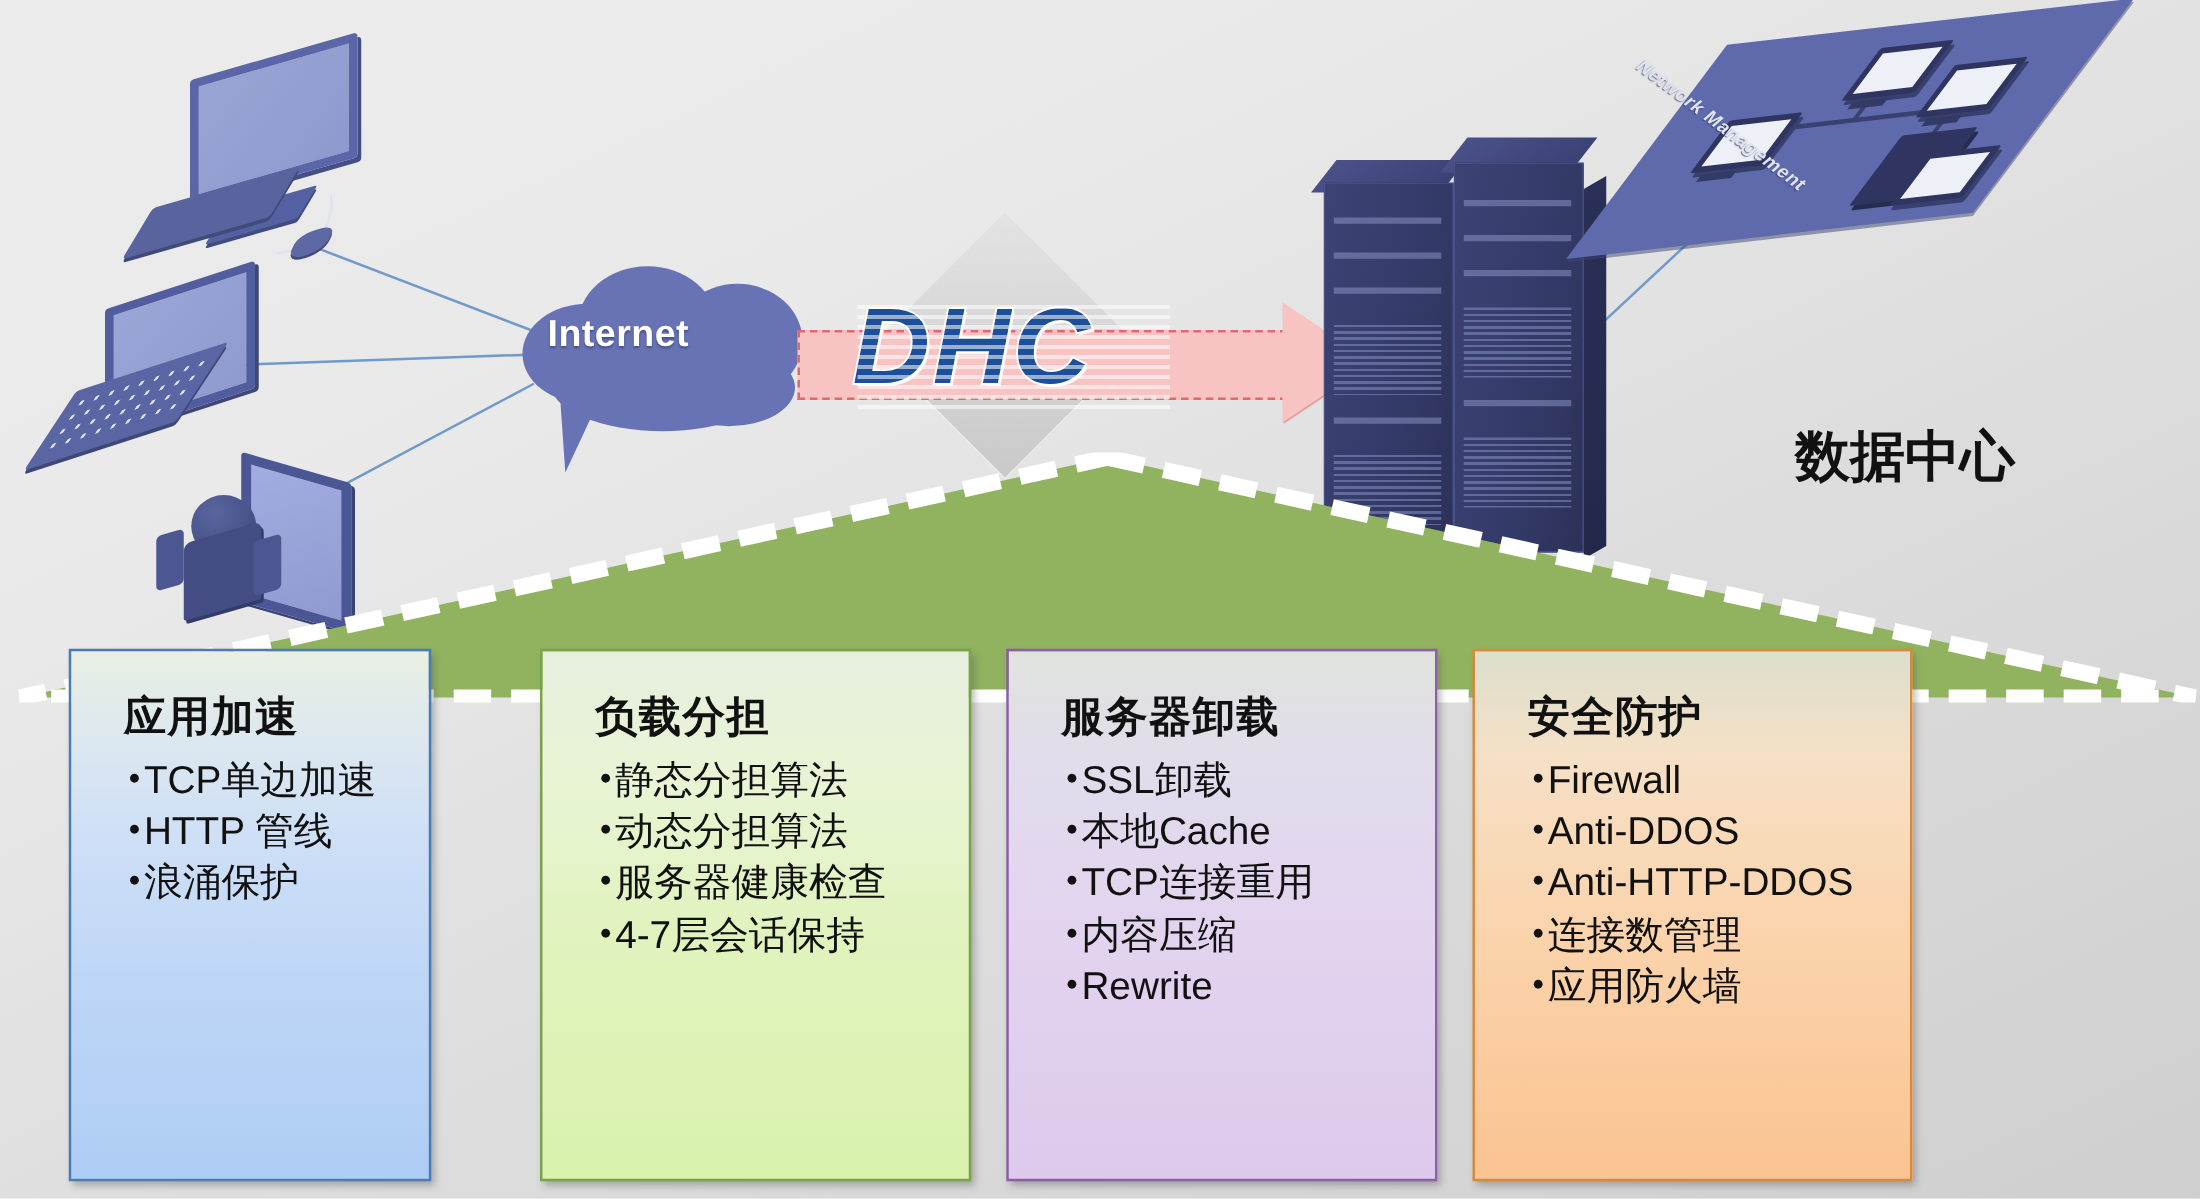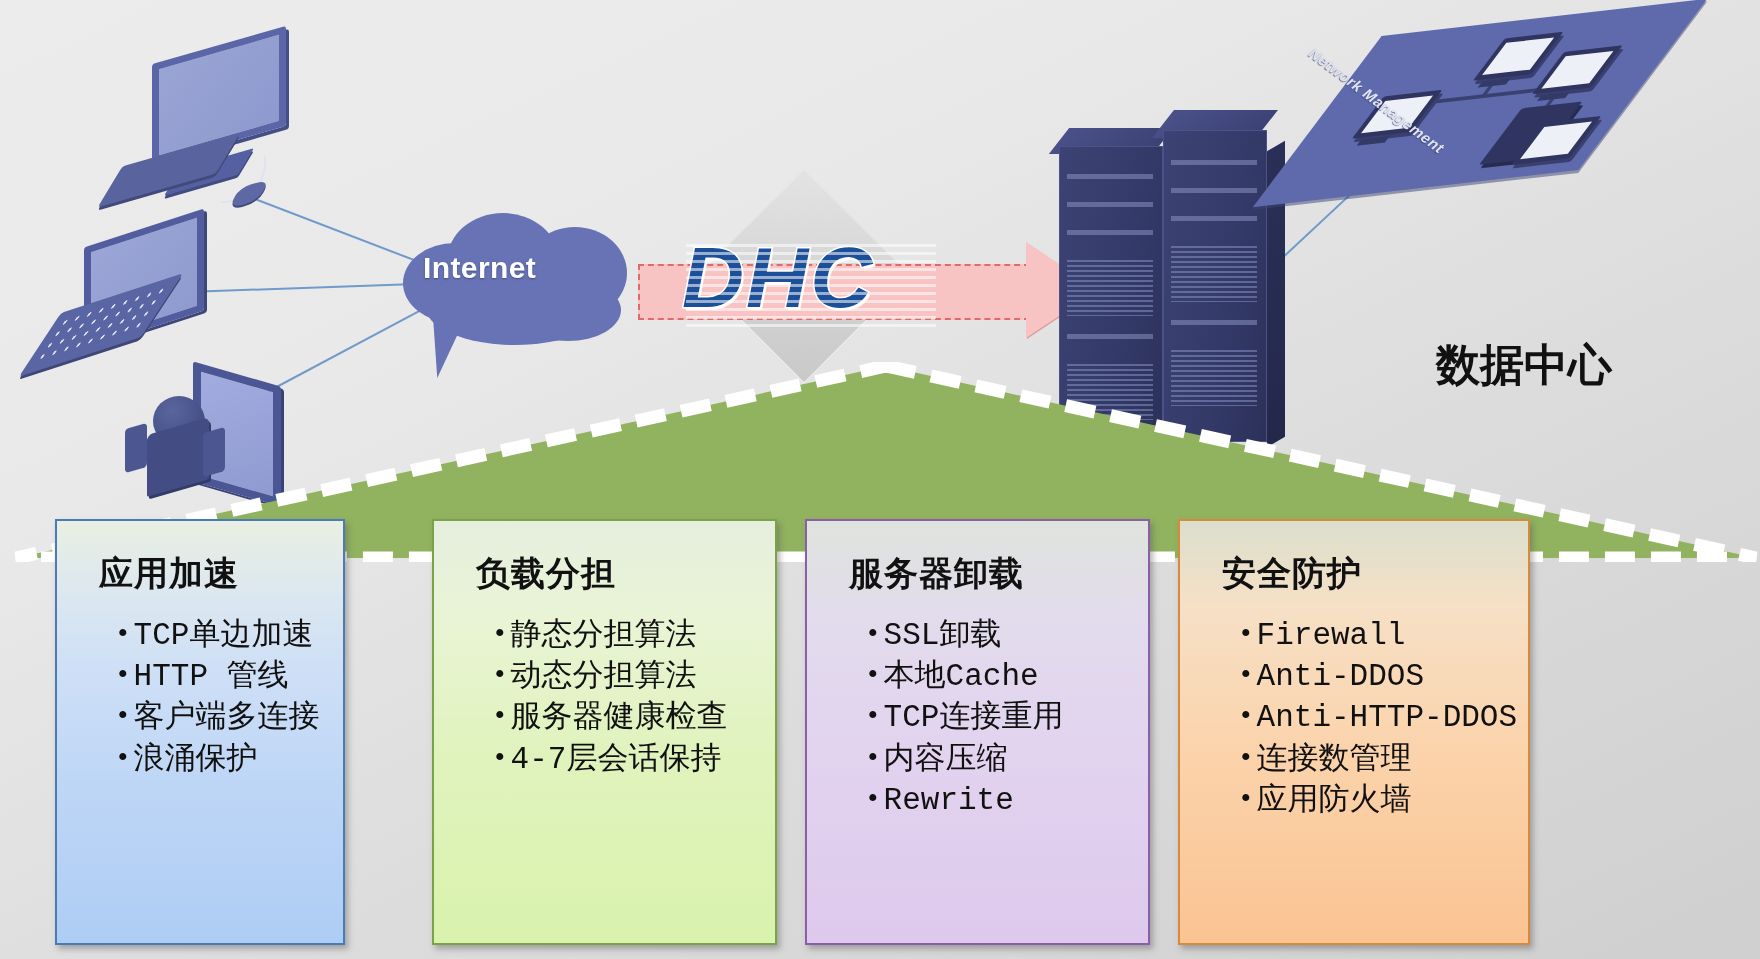--- a/index.html
+++ b/index.html
@@ -108,21 +108,21 @@
     transform:rotate(37deg) skewX(-12deg);letter-spacing:.5px;
     text-shadow:0 1px 1px rgba(40,46,86,.7);}
 
   
   #triangle{position:absolute;left:0;top:362px;width:1760px;height:200px;}
 
   
   .panel{position:absolute;top:519px;height:426px;box-sizing:border-box;
     box-shadow:3px 4px 6px rgba(90,90,90,.45);}
   .panel h3{margin:0;padding:0 0 2px 0;font-size:34px;font-weight:bold;color:#111;letter-spacing:1px;}
-  .panel ul{margin:16px;padding:0;list-style:none;font-family:Liberation Mono, monospace;}
+  .panel ul{margin:4px;padding:0;list-style:none;}
   .panel li{font-size:31px;color:#111;line-height:1.33;white-space:nowrap;}
   .panel li::before{content:"\2022";margin-right:3px;font-size:26px;position:relative;top:-3px;}
   .pinner{padding:30px 0 0 42px;}
 
   #p1{left:55px;width:290px;border:2px solid #4b7bb5;
       background:linear-gradient(to bottom,#e9efe2 0%,#dde8ef 16%,#cfe0f6 34%,#bed6f6 62%,#aecdf4 100%);}
   #p2{left:432px;width:345px;border:2px solid #7aa346;
       background:linear-gradient(to bottom,#e6eede 0%,#e9f4d6 22%,#e0f3bd 55%,#d9f2ad 100%);}
   #p3{left:805px;width:345px;border:2px solid #8a5fa8;
       background:linear-gradient(to bottom,#dfe3dc 0%,#e2dcec 22%,#e2d3ef 55%,#ddc9ec 100%);}
@@ -157,21 +157,21 @@
   </div>
 
   <div class="iso" style="left:125px;top:378px;width:140px;height:110px;">
     <div class="p-scr" style="left:68px;top:-4px;"></div>
     <div class="p-head" style="left:28px;top:18px;"></div>
     <div class="p-body" style="left:22px;top:48px;"></div>
     <div class="p-arm" style="left:0px;top:48px;"></div>
     <div class="p-arm" style="left:78px;top:52px;"></div>
   </div>
 
-  <div id="cloud" style="left:395px;top:205px;width:240px;height:160px;">
+  <div id="cloud" style="left:410px;top:205px;width:240px;height:160px;">
     <div class="lobe" style="left:8px;top:38px;width:104px;height:80px;"></div>
     <div class="lobe" style="left:52px;top:8px;width:112px;height:96px;"></div>
     <div class="lobe" style="left:128px;top:22px;width:104px;height:92px;"></div>
     <div class="lobe" style="left:30px;top:62px;width:180px;height:78px;"></div>
     <div class="lobe" style="left:120px;top:74px;width:106px;height:62px;"></div>
     <div class="tail" style="left:40px;top:108px;"></div>
     <span class="clabel" style="left:28px;top:46px;">Internet</span>
   </div>
 
   <div id="diamond" style="left:728px;top:200px;"></div>
@@ -229,21 +229,20 @@
   <svg id="triangle" viewBox="0 0 1760 200" preserveAspectRatio="none">
     <polygon points="886,4 1756,196 16,196" fill="#91b35f" stroke="#ffffff" stroke-width="13" stroke-dasharray="30 16" stroke-linecap="butt"></polygon>
   </svg>
 
   <div class="panel" id="p1">
     <div class="pinner">
       <h3>应用加速</h3>
       <ul>
         <li>TCP单边加速</li>
         <li>HTTP 管线</li>
-        <li>客户端多连接</li>
         <li>浪涌保护</li>
       </ul>
     </div>
   </div>
 
   <div class="panel" id="p2">
     <div class="pinner">
       <h3>负载分担</h3>
       <ul>
         <li>静态分担算法</li>

